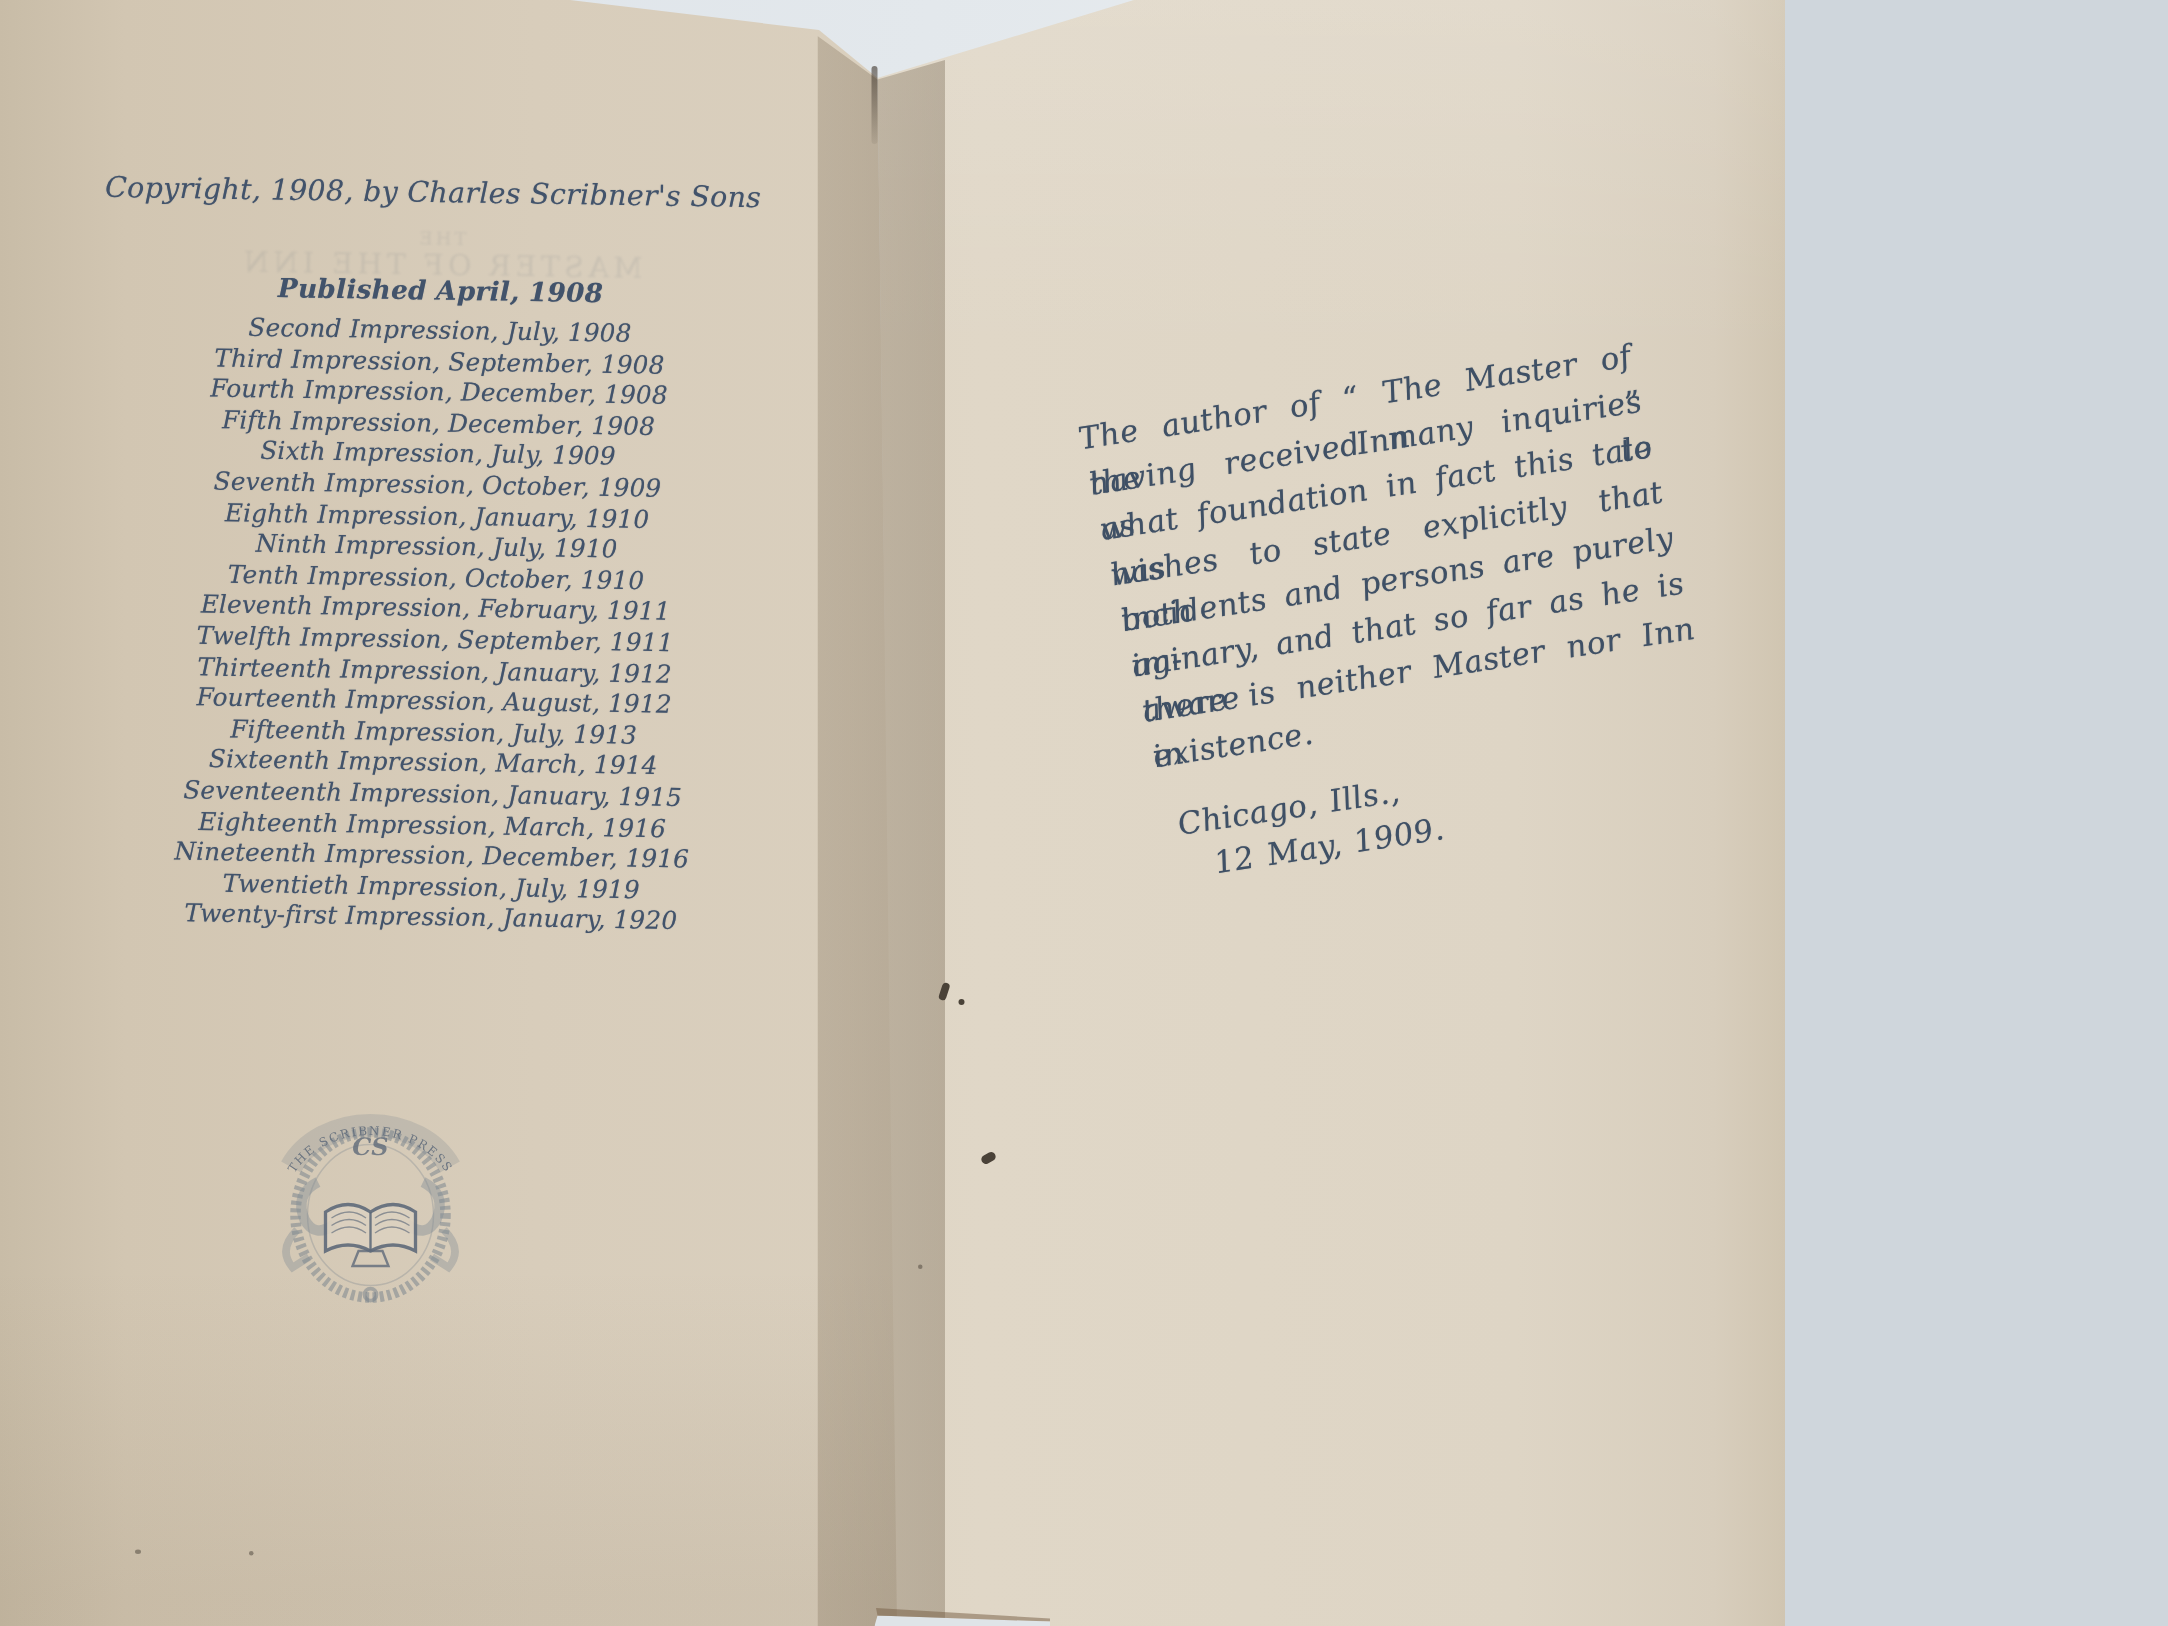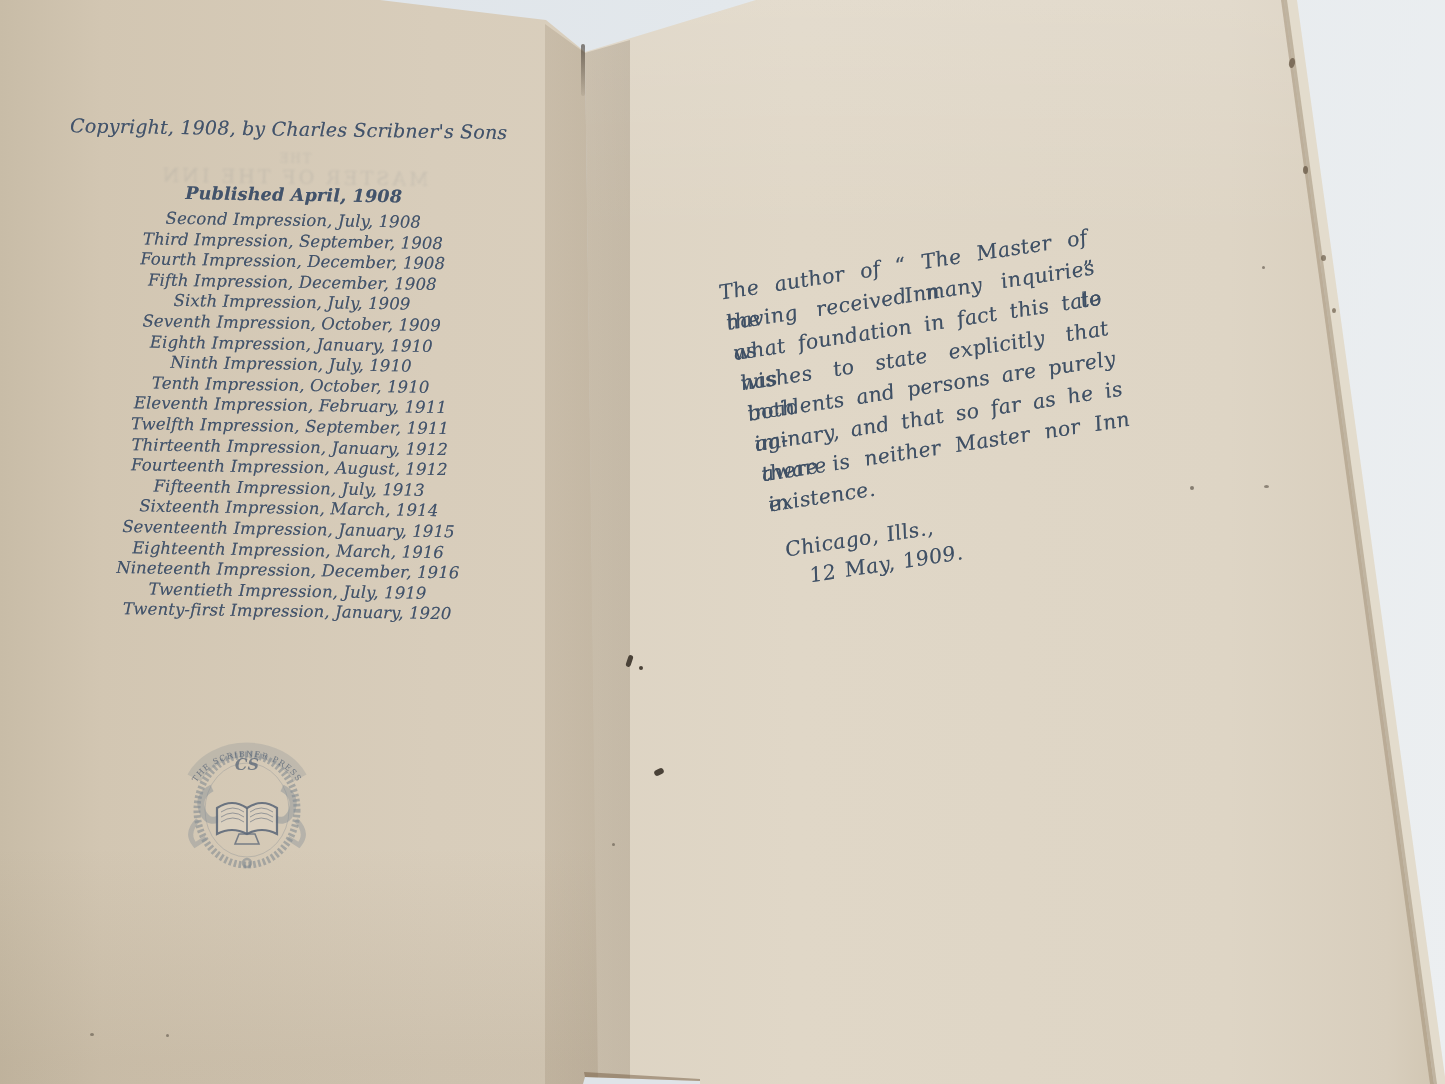--- a/index.html
+++ b/index.html
@@ -1,17 +1,17 @@
 <!DOCTYPE html>
 <html><head>
 <meta charset="utf-8">
 <style>
   html,body { margin:0; padding:0; background:#cfd6dc; }
   .scene {
-    position:relative; width:1445px; height:1084px; overflow:hidden;
+    position:relative; width:1190px; height:1084px; overflow:hidden;
     background: linear-gradient(100deg, #dce2e8 0%, #e3e8ec 45%, #eceff1 100%);
     font-family:"DejaVu Serif", serif;
   }
   .layer { position:absolute; inset:0; }
 
   
   .page-left {
     clip-path: polygon(0px 0px, 380px 0px, 546px 20px, 585px 52px, 599px 1084px, 0px 1084px);
     background:
       linear-gradient(to bottom, rgba(0,0,0,0) 78%, rgba(110,90,60,0.10) 98%),

